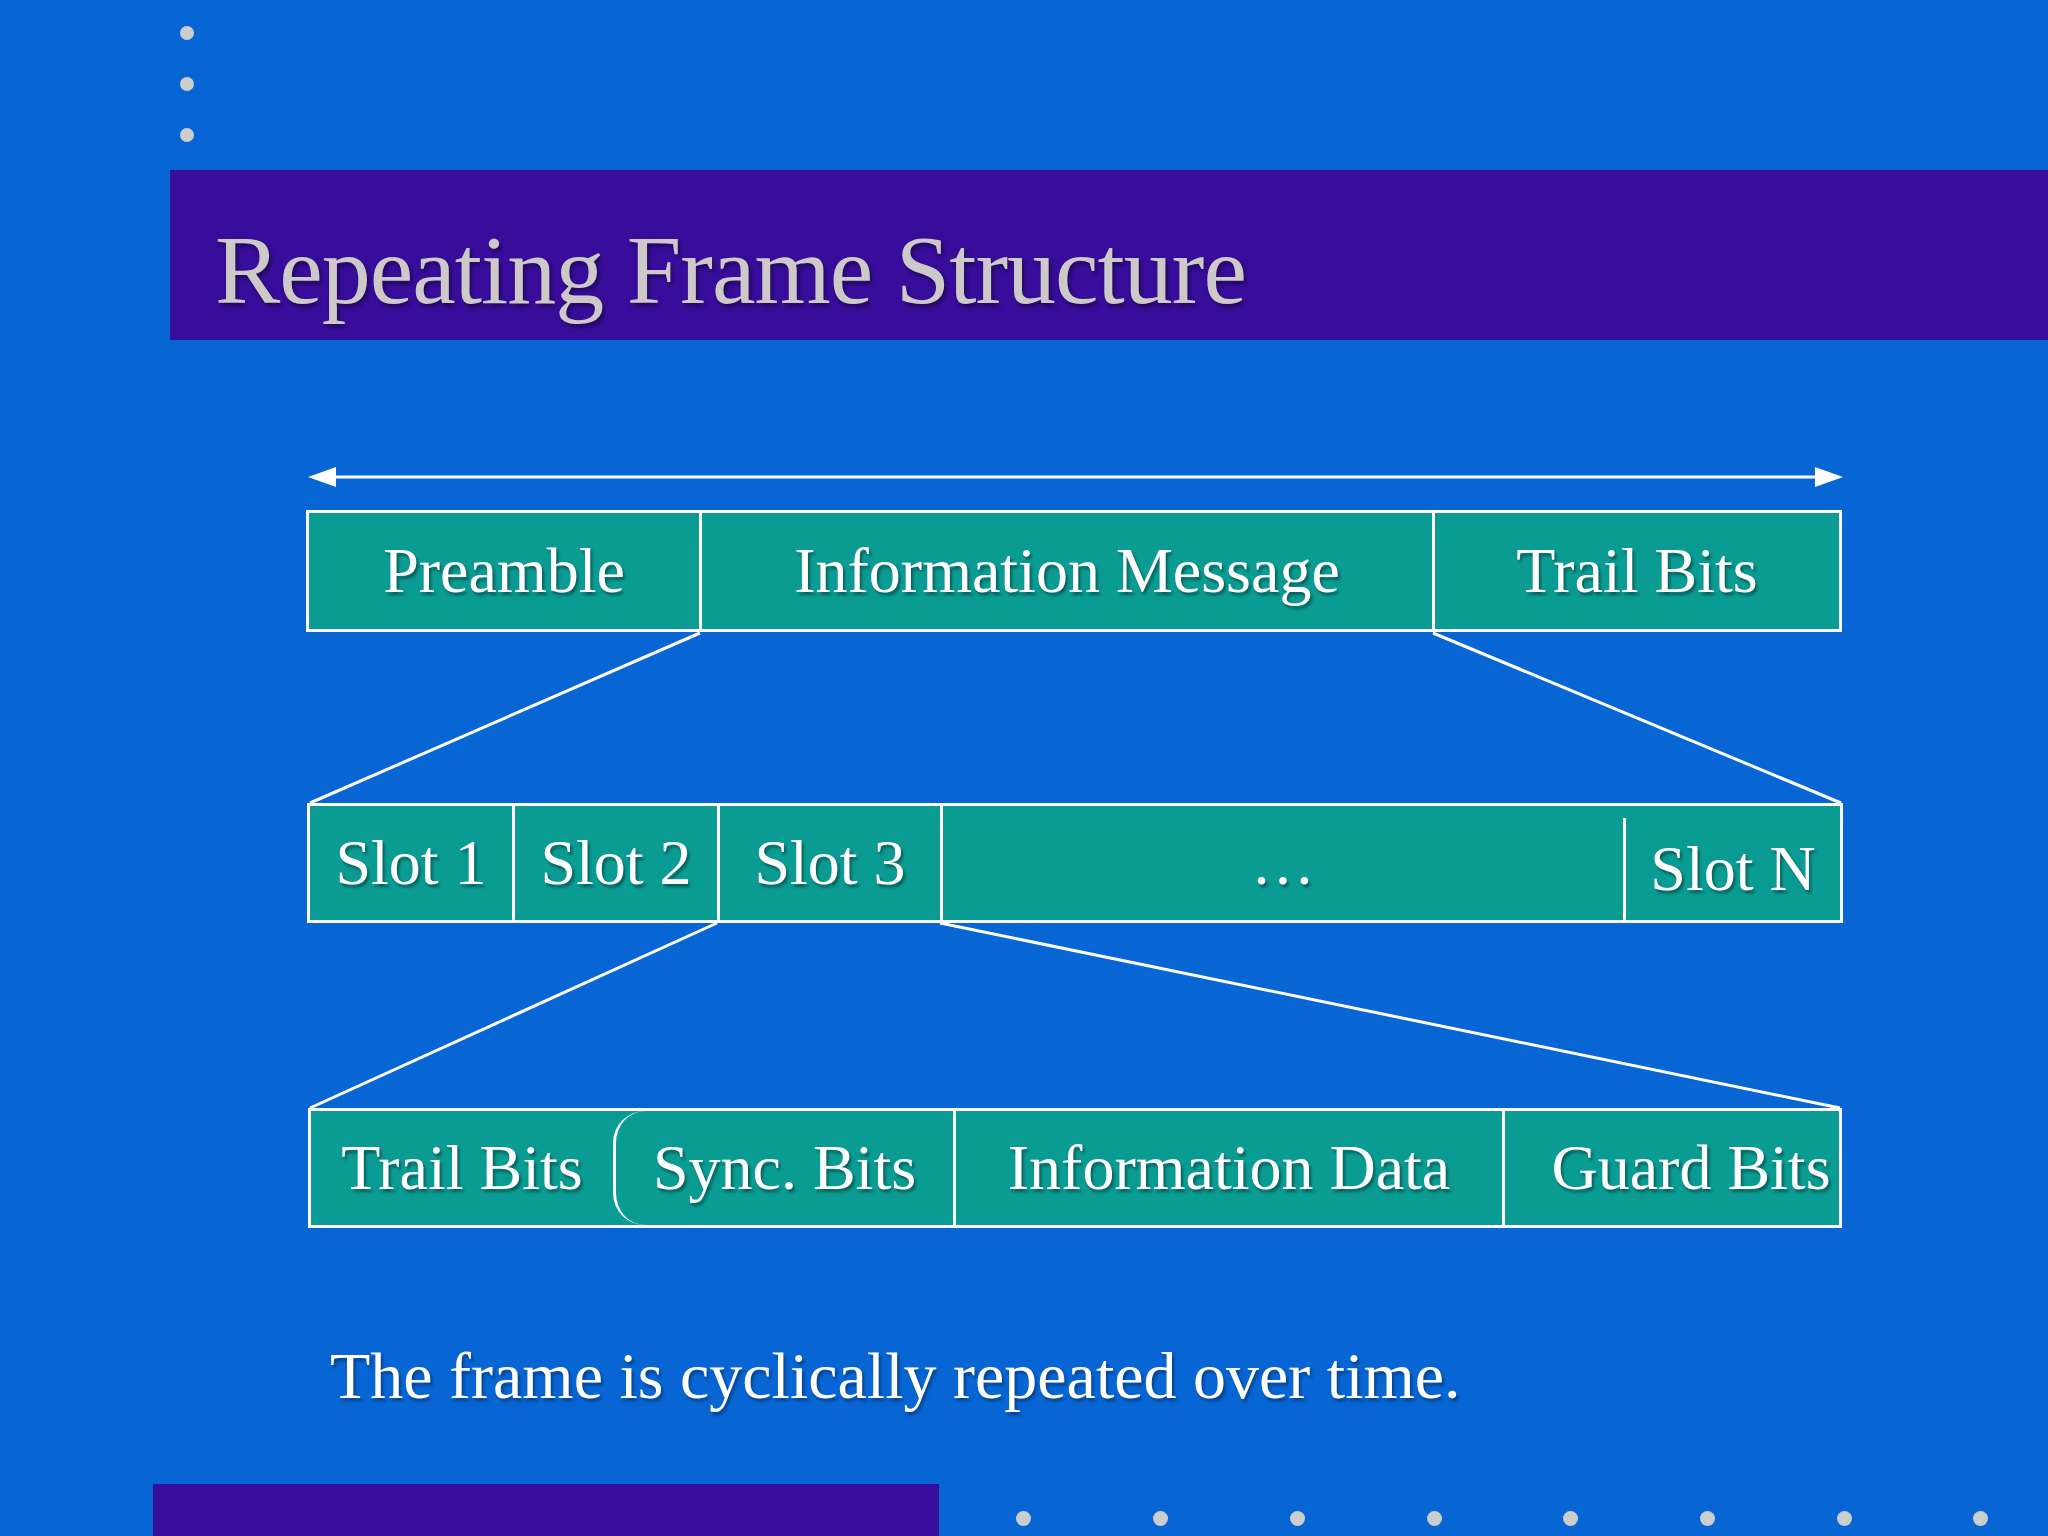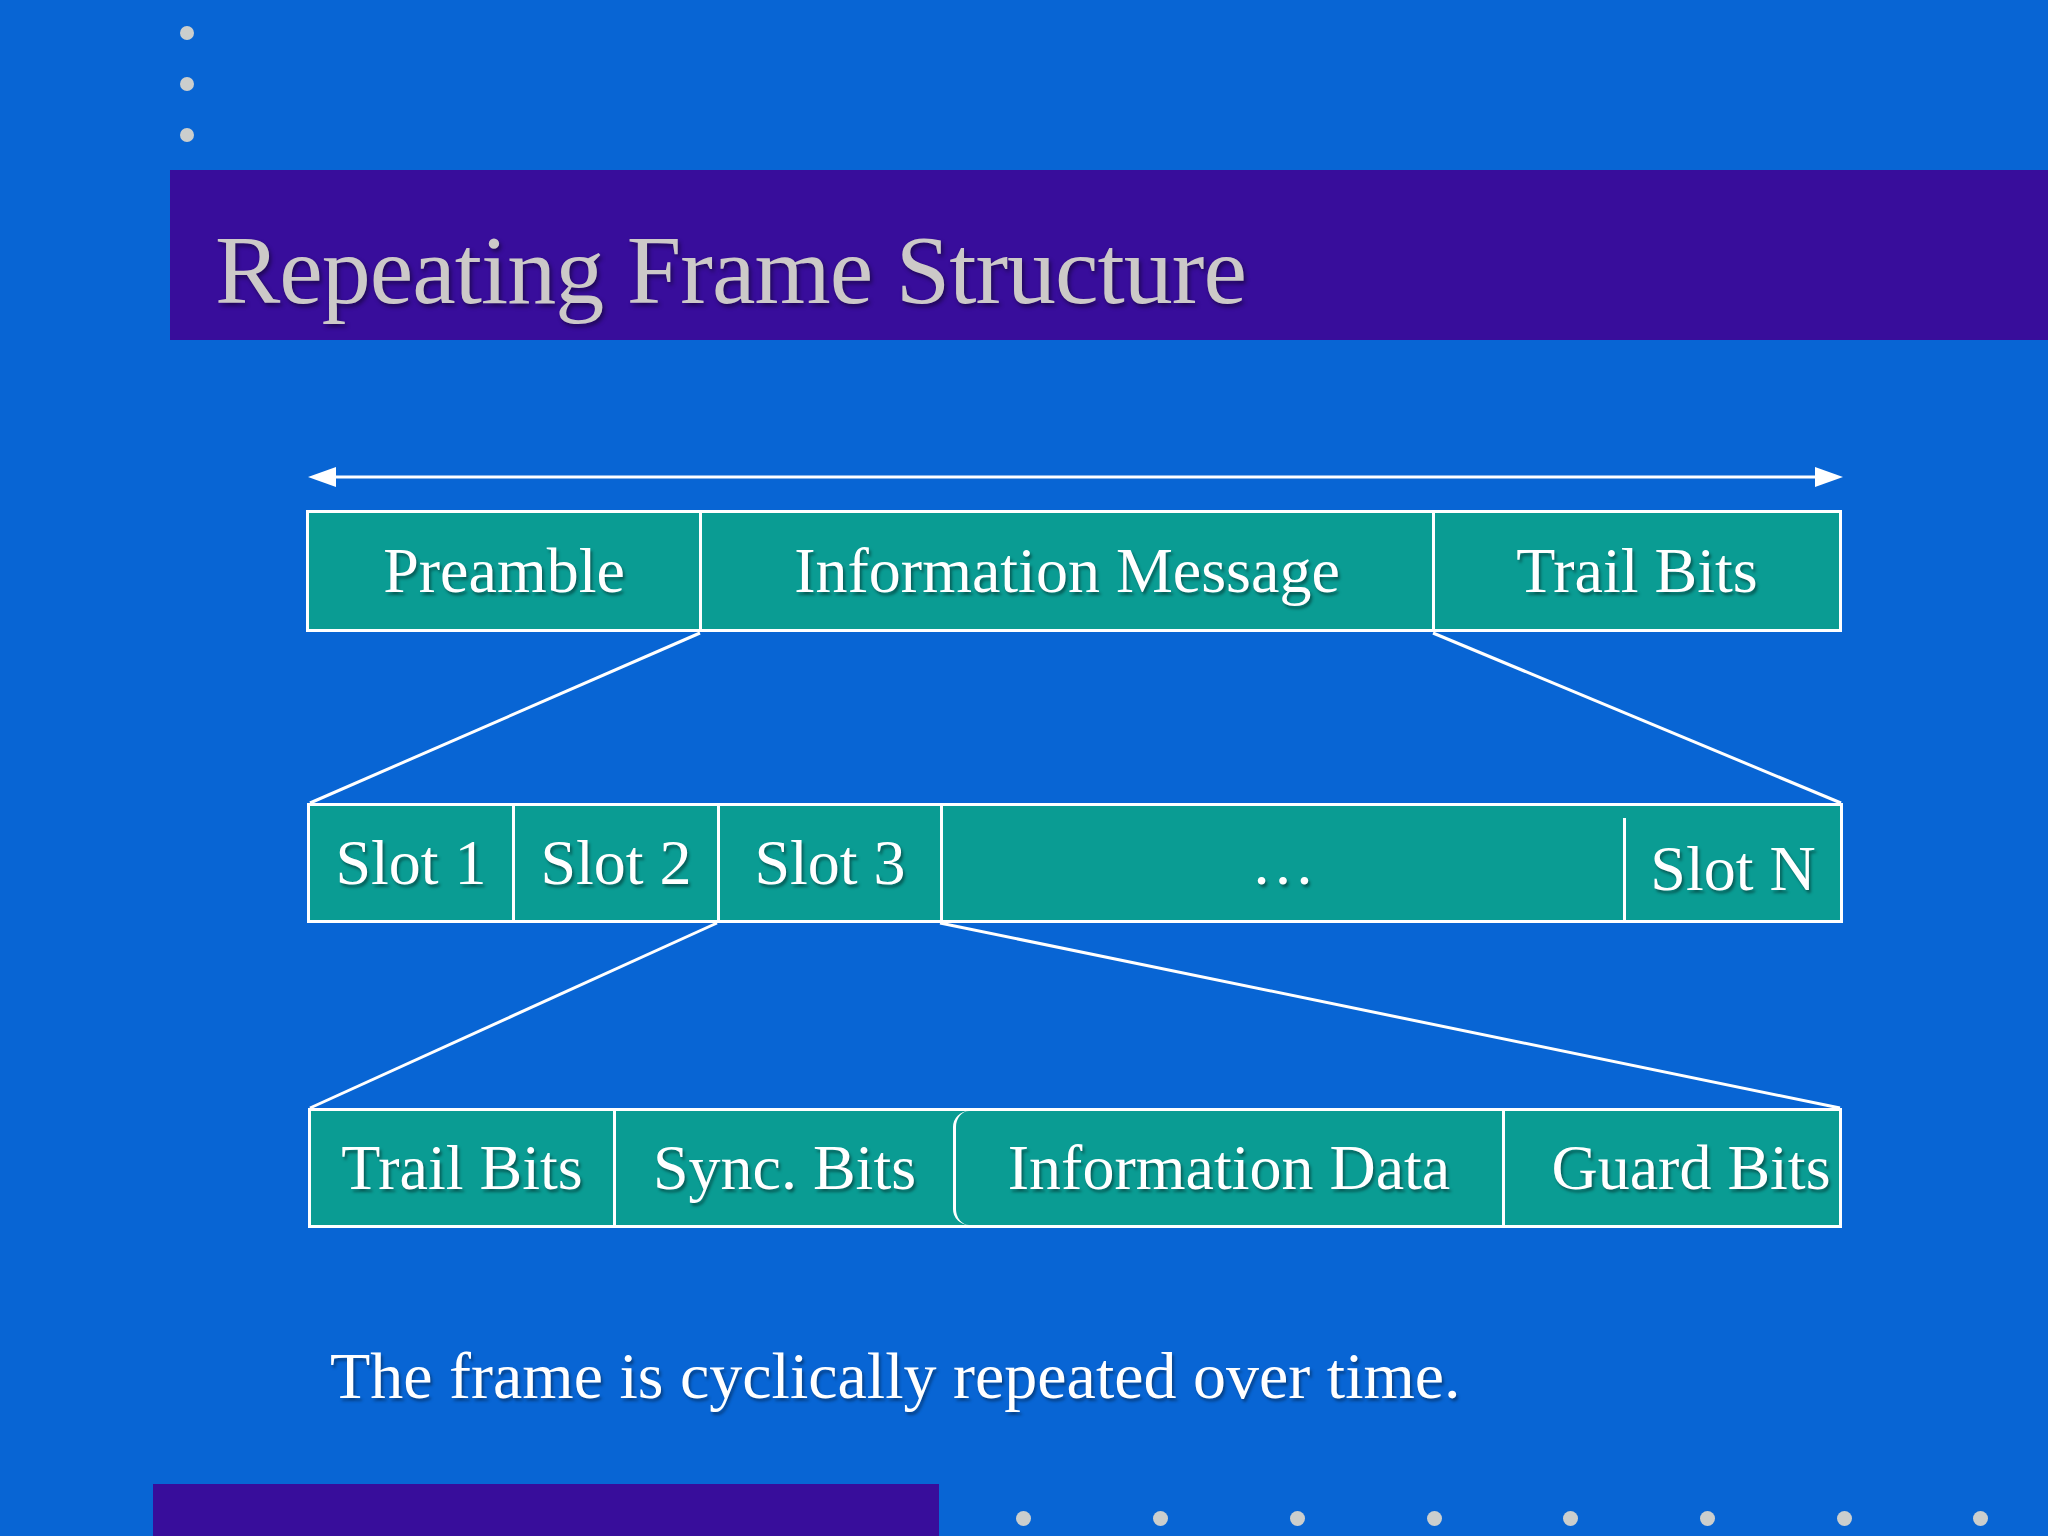--- a/index.html
+++ b/index.html
@@ -144,22 +144,22 @@
   <div class="frame-row row2">
     <div class="cell" style="flex: 0 0 202px;">Slot 1</div>
     <div class="cell" style="flex: 0 0 205px;">Slot 2</div>
     <div class="cell" style="flex: 0 0 223px;">Slot 3</div>
     <div class="cell" style="flex: 0 0 683px;">…</div>
     <div class="cell" style="flex: 0 0 217px; margin-top: 12px;">Slot N</div>
   </div>
 
   <div class="frame-row row3">
     <div class="cell" style="flex: 0 0 302px;">Trail Bits</div>
-    <div class="cell" style="flex: 0 0 340px;">Sync. Bits</div>
-    <div class="cell" style="flex: 0 0 549px; border-radius: 16px;">Information Data</div>
+    <div class="cell" style="flex: 0 0 340px; border-radius: 32px;">Sync. Bits</div>
+    <div class="cell" style="flex: 0 0 549px;">Information Data</div>
     <div class="cell" style="flex: 0 0 337px; padding-left: 38px;">Guard Bits</div>
   </div>
 
   <div class="footer-text">The frame is cyclically repeated over time.</div>
 
   <div class="bottom-bar"></div>
 
   <div class="dot bottom" style="left: 1016px;"></div>
   <div class="dot bottom" style="left: 1153px;"></div>
   <div class="dot bottom" style="left: 1290px;"></div>

